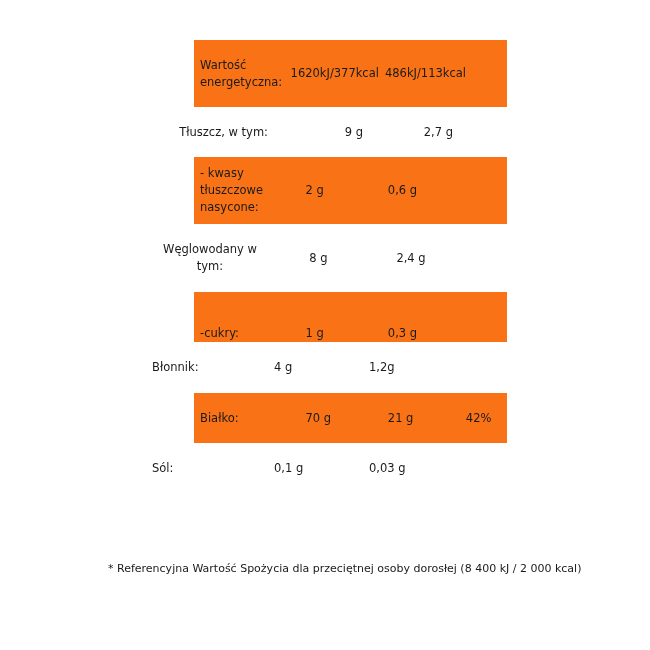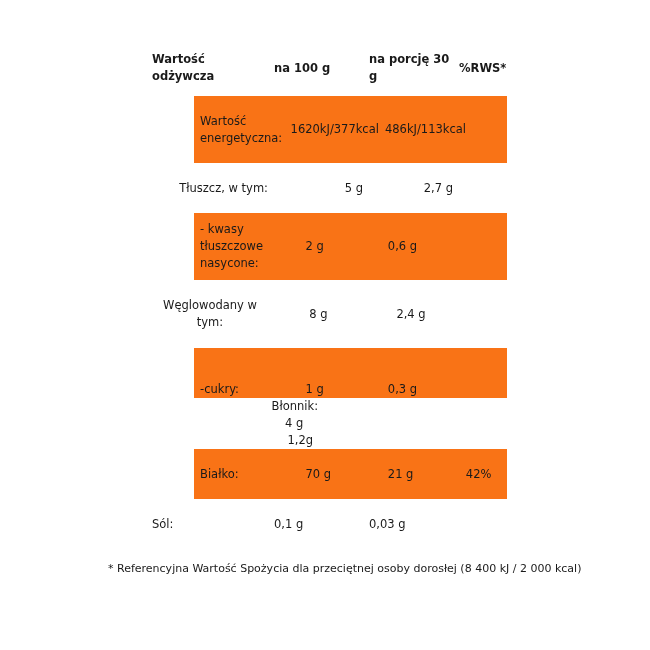--- a/index.html
+++ b/index.html
@@ -13,36 +13,30 @@
   .c2 { width:95px; }
   .c3 { width:90px; }
   .c4 { width:54px; }
   .hdr .cell { font-weight:bold; font-size:11.5px; }
   .footnote { position:absolute; left:108px; top:562px; font-size:11px; color:#1a1a1a; white-space:nowrap; }
 </style>
 </head>
 <body>
 
 <div class="table">
-  <div class="row hdr" style="height:56px">
-    <div class="cell c1">Wartość odżywcza</div>
-    <div class="cell c2">na 100 g</div>
-    <div class="cell c3">na porcję 30 g</div>
-    <div class="cell c4">%RWS*</div>
-  </div>
   <div id="rows">
       <div class="row shaded" style="height: 67px;">
         <div class="cell c1">Wartość energetyczna:</div>
         <div class="cell c2">1620kJ/377kcal</div>
         <div class="cell c3">486kJ/113kcal</div>
         <div class="cell c4"></div>
       </div>
       <div class="row" style="height: 50px; text-align: right;">
         <div class="cell c1">Tłuszcz, w tym:</div>
-        <div class="cell c2">5 g</div>
+        <div class="cell c2">9 g</div>
         <div class="cell c3">2,7 g</div>
         <div class="cell c4"></div>
       </div>
       <div class="row shaded" style="height: 67px;">
         <div class="cell c1">- kwasy tłuszczowe nasycone:</div>
         <div class="cell c2">2 g</div>
         <div class="cell c3">0,6 g</div>
         <div class="cell c4"></div>
       </div>
       <div class="row" style="height: 68px; text-align: center;">
@@ -50,21 +44,21 @@
         <div class="cell c2">8 g</div>
         <div class="cell c3">2,4 g</div>
         <div class="cell c4"></div>
       </div>
       <div class="row shaded" style="height: 50px; align-items: flex-end;">
         <div class="cell c1">-cukry:</div>
         <div class="cell c2">1 g</div>
         <div class="cell c3">0,3 g</div>
         <div class="cell c4"></div>
       </div>
-      <div class="row" style="height: 51px; flex-direction: column;">
+      <div class="row" style="height: 51px;">
         <div class="cell c1">Błonnik:</div>
         <div class="cell c2">4 g</div>
         <div class="cell c3">1,2g</div>
         <div class="cell c4"></div>
       </div>
       <div class="row shaded" style="height: 50px;">
         <div class="cell c1">Białko:</div>
         <div class="cell c2">70 g</div>
         <div class="cell c3">21 g</div>
         <div class="cell c4">42%</div>

